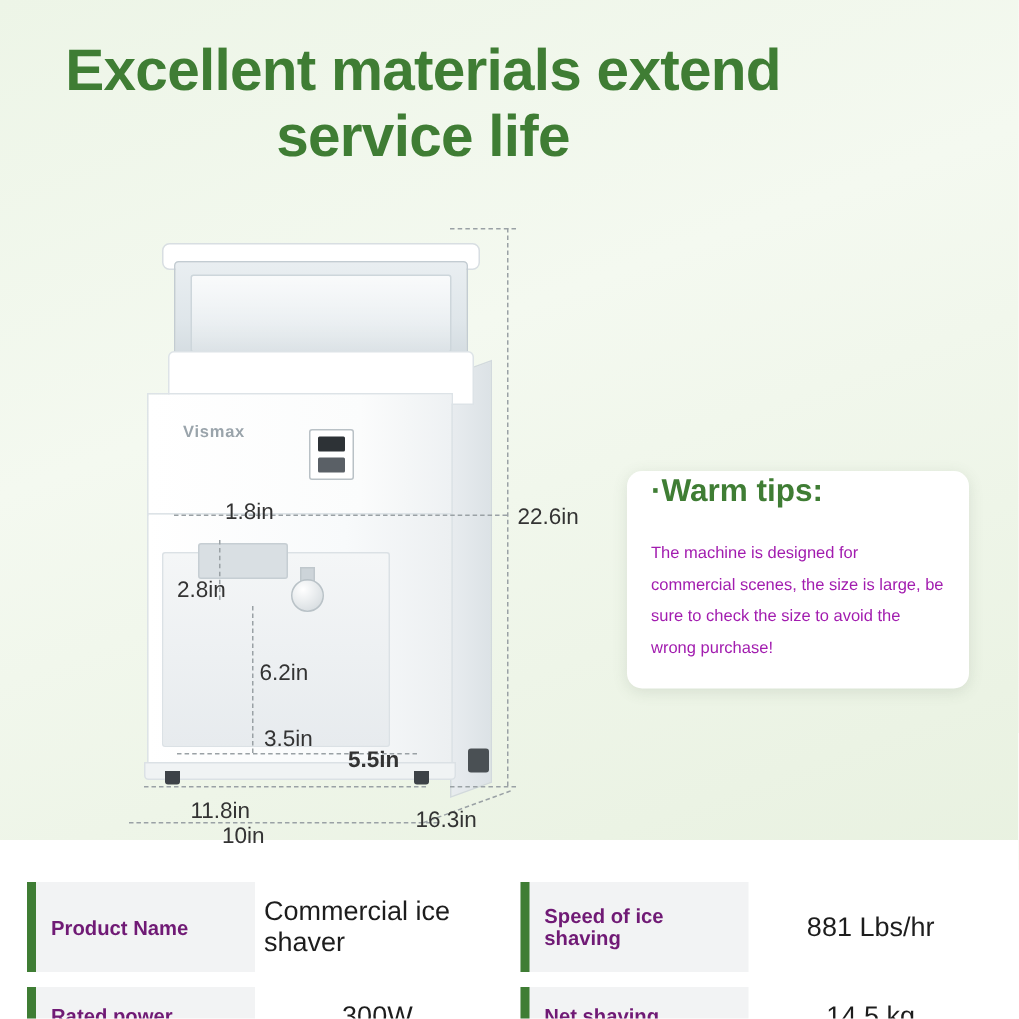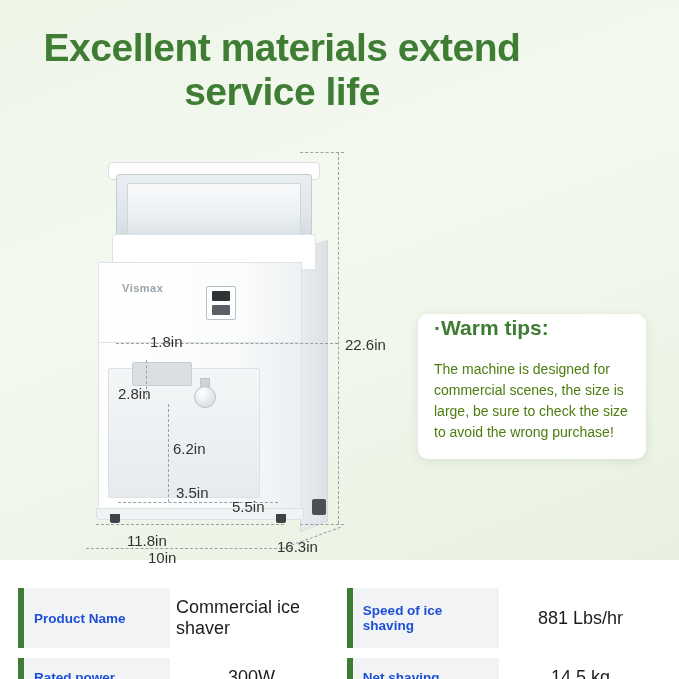--- a/index.html
+++ b/index.html
@@ -222,22 +222,22 @@
     padding: 2px 16px 16px 16px;
     box-sizing: border-box;
   }
   .tips-title {
     color: #3f7d34;
     font-size: 21px;
     font-weight: bold;
     margin: 0 0 6px 0;
   }
   .tips-body {
-    color: #4d7c0f;
-    font-size: 14px;
+    color: #a21caf;
+    font-size: 11px;
     line-height: 21px;
     margin-top: 19px;
   }
 
   
   .specs {
     position: absolute;
     left: 18px;
     top: 588px;
     width: 644px;
@@ -247,21 +247,21 @@
     margin-bottom: 10px;
   }
   .spec-cell {
     display: flex;
     align-items: stretch;
     width: 50%;
   }
   .spec-key {
     position: relative;
     background: #f2f3f4;
-    color: #1d4ed8;
+    color: #701a75;
     font-size: 13.5px;
     font-weight: bold;
     padding: 9px 10px 9px 16px;
     box-sizing: border-box;
     width: 152px;
     display: flex;
     align-items: center;
   }
   .spec-key:before {
     content: "";
@@ -322,21 +322,21 @@
   <div class="dash" style="left:118px; top:502px; width:160px;"></div>
   <div class="dash" style="left:96px; top:524px; width:188px;"></div>
   <div class="dash" style="left:86px; top:548px; width:206px;"></div>
   <div class="dash" style="left:282px; top:548px; width:62px; transform:rotate(-20deg); transform-origin:left top;"></div>
 
   <div class="dim" style="left:150px; top:333px;">1.8in</div>
   <div class="dim" style="left:118px; top:385px;text-align:center;">2.8in</div>
   <div class="dim" style="left:345px; top:336px;text-align:center;">22.6in</div>
   <div class="dim" style="left:173px; top:440px;">6.2in</div>
   <div class="dim" style="left:176px; top:484px;">3.5in</div>
-  <div class="dim" style="left:232px; top:498px;">5.5in</div>
+  <div class="dim" style="left:232px; top:498px;font-weight:bold;">5.5in</div>
   <div class="dim" style="left:148px; top:549px;text-align:center;">10in</div>
   <div class="dim" style="left:277px; top:538px;">16.3in</div>
   <div class="dim" style="left:127px; top:532px;">11.8in</div>
 
   <div class="tips">
     <div class="tips-title">·Warm tips:</div>
     <div class="tips-body">The machine is designed for commercial scenes, the size is large, be sure to check the size to avoid the wrong purchase!</div>
   </div>
 
   <div class="specs">

